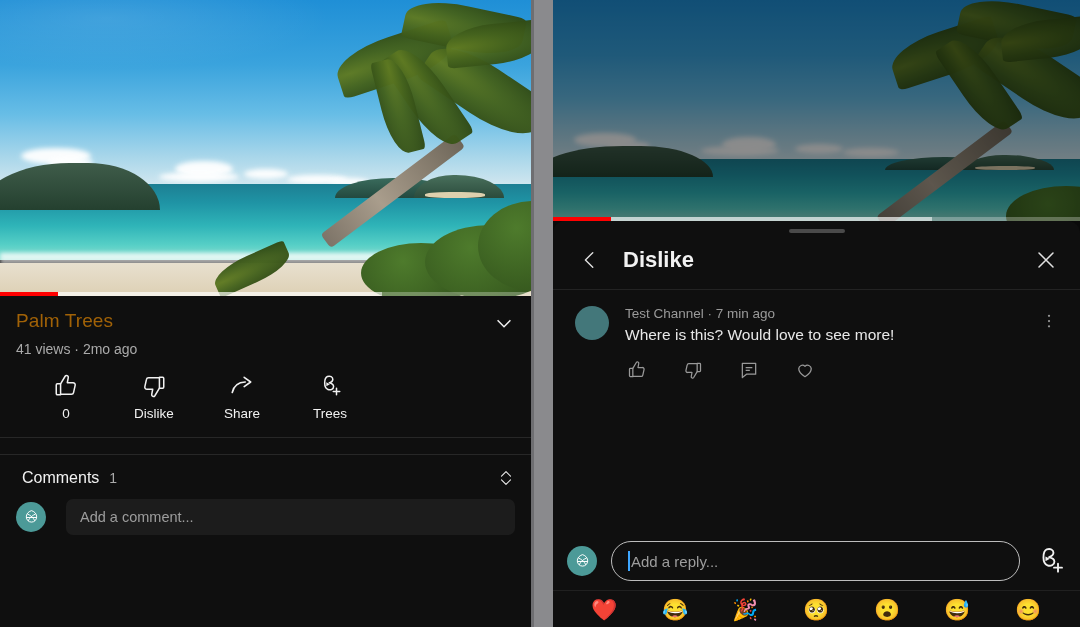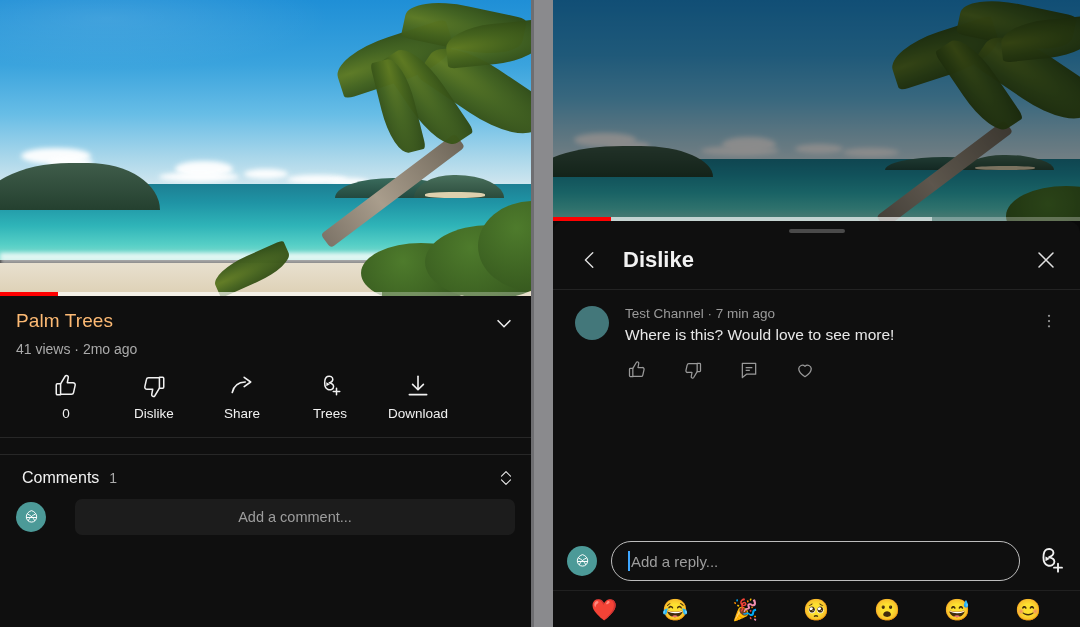--- a/index.html
+++ b/index.html
@@ -100,21 +100,21 @@
   .dim { position:absolute; inset:0; background: rgba(0,0,0,.45); }
 
   
   .progress-wrap { position:absolute; left:0; bottom:0; width:100%; height:4px; background: rgba(255,255,255,.28); }
   .progress-buffer { position:absolute; left:0; top:0; height:100%; background: rgba(255,255,255,.55); }
   .progress-played { position:absolute; left:0; top:0; height:100%; background:#ff0000; }
 
   
   .meta { padding: 14px 16px 0 16px; }
   .title-row { display:flex; align-items:flex-start; justify-content:space-between; }
-  .video-title { color:#fdba74; font-size:19px; font-weight:400; letter-spacing:.1px; }
+  .video-title { color:#a16207; font-size:19px; font-weight:400; letter-spacing:.1px; }
   .chev-down { width:22px; height:22px; flex:0 0 22px; margin-top:2px; }
   .video-sub { color:#aaaaaa; font-size:14px; margin-top:7px; }
 
   .actions {
     display:flex; align-items:flex-start; gap:0;
     padding: 16px 8px 0 22px; position:relative;
   }
   .action {
     display:flex; flex-direction:column; align-items:center; gap:7px;
     width: 88px; flex:0 0 88px; color:#f1f1f1;
@@ -131,21 +131,21 @@
   }
   .avatar.sm { width:30px; height:30px; flex:0 0 30px; }
   .channel-name { color:#f1f1f1; font-size:17px; }
 
   .comments-head { display:flex; align-items:center; justify-content:space-between; padding: 14px 16px 0 16px; }
   .comments-left { display:flex; align-items:baseline; gap:10px; }
   .comments-label { color:#f1f1f1; font-size:16px;margin-left:6px; }
   .comments-count { color:#aaaaaa; font-size:14px; }
   .sortico { width:18px; height:18px; }
 
-  .addcomment-row { display:flex; align-items:center; gap:29px; padding: 12px 16px 14px 16px; text-align: center; }
+  .addcomment-row { display:flex; align-items:center; gap:20px; padding: 12px 16px 14px 16px; }
   .addcomment-box {
     flex:1; background:#1c1c1c; border-radius:7px; padding: 10px 14px;
     color:#9d9d9d; font-size:14.5px;
   }
 
   
   .sheet {
     position:absolute; left:0; top:221px; width:527px; height:406px;
     background:#0f0f0f; border-radius:12px 12px 0 0;
   }
@@ -289,30 +289,20 @@
         <span class="ico">
           <svg viewBox="0 0 24 24" width="26" height="26" fill="none" stroke="#f1f1f1" stroke-width="1.4" stroke-linecap="round" stroke-linejoin="round">
             <path d="M9.6 3.3c2.6-1 5 .4 5 2.6 0 1.8-1.5 2.6-3.3 3.2 2 .5 4 1.4 4 3.4 0 2.3-2.6 3.7-5.2 2.7-2-.8-3-2.7-3-5.9 0-3.3 1-5.4 2.5-6z"></path>
             <path d="M8.6 8.6l3.3 1.7-3.3 1.9z" fill="#f1f1f1" stroke="none"></path>
             <path d="M18 14v6M15 17h6"></path>
           </svg>
         </span>
         <span class="lbl">Trees</span>
       </div>
 
-      <div class="action">
-        <span class="ico">
-          <svg viewBox="0 0 24 24" width="26" height="26" fill="none" stroke="#f1f1f1" stroke-width="1.5" stroke-linecap="round" stroke-linejoin="round">
-            <path d="M12 3v12"></path>
-              <path d="M7 10.5l5 5 5-5"></path>
-              <path d="M4 20h16"></path>
-          </svg>
-        </span>
-        <span class="lbl">Download</span>
-      </div>
 
     </div>
 
     <div class="sep"></div>
 
 
     <div class="sep"></div>
 
     <div class="comments-head">
       <div class="comments-left">

